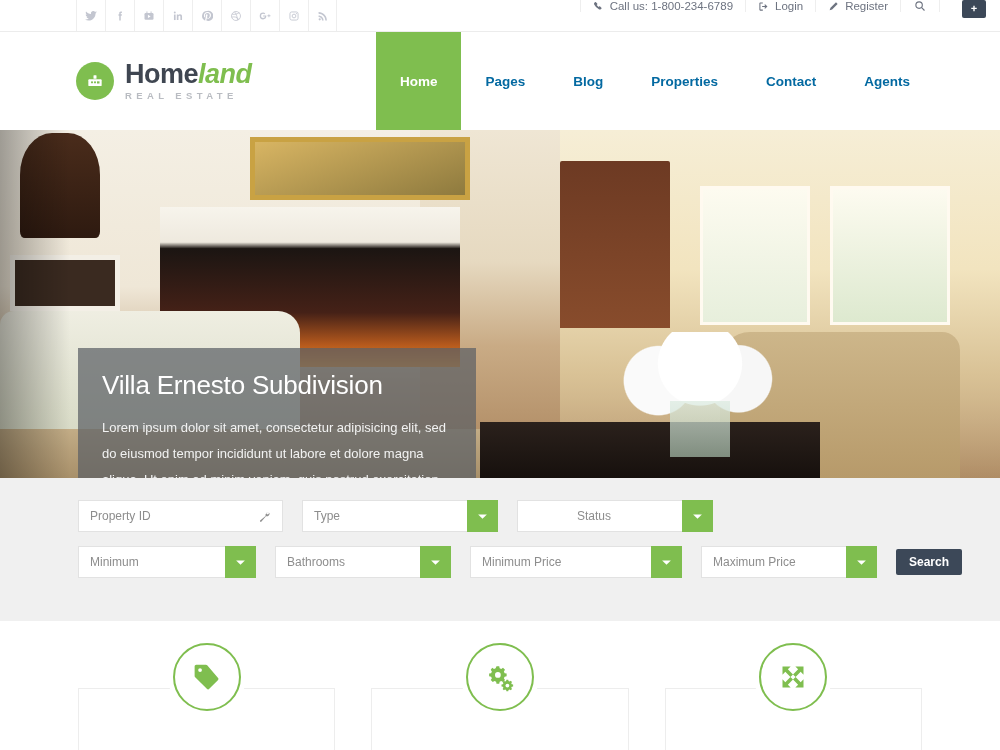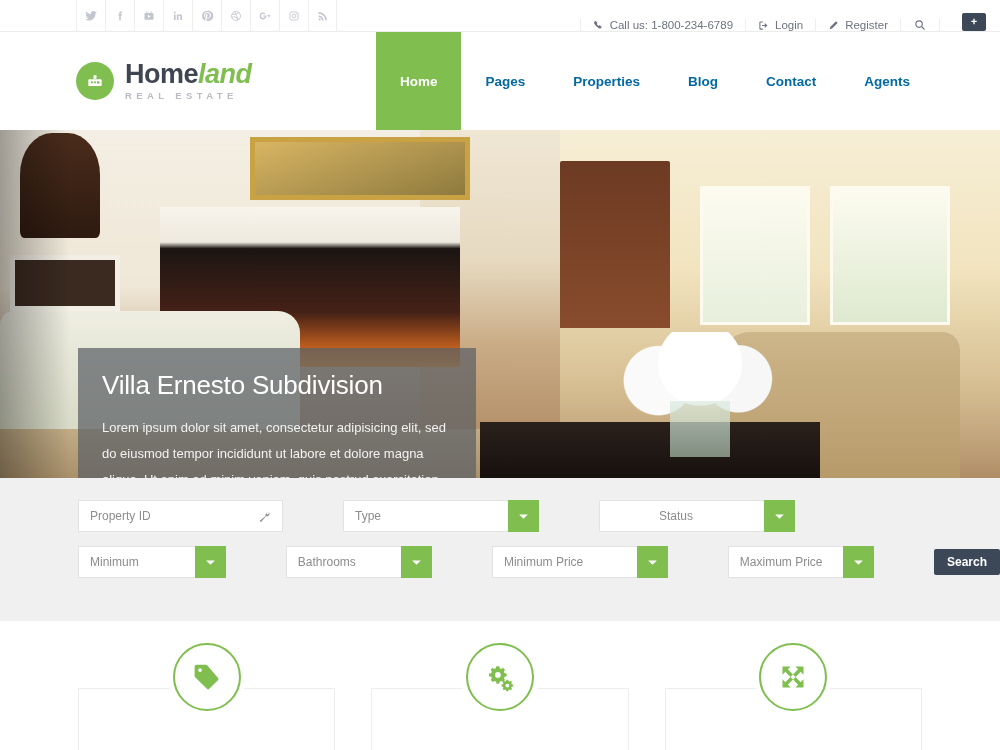--- a/index.html
+++ b/index.html
@@ -23,21 +23,21 @@
   .topbar-left { display: flex; align-items: stretch; margin-left: 76px; }
   .social-link {
     width: 29px;
     display: flex; align-items: center; justify-content: center;
     border-left: 1px solid #eeeeee;
     color: #c3c6d0;
   }
   .social-link:last-child { border-right: 1px solid #eeeeee; }
   .social-link svg { display: block; }
   .topbar-spacer { flex: 1; }
-  .topbar-right { display: flex; align-items: flex-end; margin-left: 26px; }
+  .topbar-right { display: flex; align-items: flex-start; margin-left: 26px; }
   .top-item {
     display: flex; align-items: center; gap: 6px;
     padding: 0 12px;
     border-left: 1px solid #eeeeee;
     color: #6d7380;
     font-size: 11.5px;
     white-space: nowrap;
   }
   .top-item svg { display: block; }
   .top-search { padding: 0 13px; border-right: 1px solid #eeeeee; }
@@ -164,21 +164,21 @@
   }
 
   
   .searchpanel {
     background: #f0f0f0;
     padding: 22px 0 30px 0;
     height: 143px;
   }
   .search-row {
     display: flex; align-items: center;
-    margin-left: 78px; margin-bottom: 14px; gap: 41px;
+    margin-left: 78px; margin-bottom: 14px;
   }
   .search-row:last-child { margin-bottom: 0; }
   .field {
     height: 32px;
     background: #ffffff;
     border: 1px solid #e2e2e2;
     display: flex; align-items: center;
     margin-right: 19px;
     position: relative;
   }
@@ -360,22 +360,22 @@
     </span>
     <span class="logo-text">
       <span class="logo-name"><span class="dark">Home</span><span class="green">land</span></span>
       <span class="logo-sub" style="display:block">REAL ESTATE</span>
     </span>
   </a>
 
   <nav class="nav">
     <a class="nav-item active">Home</a>
     <a class="nav-item">Pages</a>
+    <a class="nav-item">Blog</a>
     <a class="nav-item">Properties</a>
-    <a class="nav-item">Blog</a>
     <a class="nav-item">Contact</a>
     <a class="nav-item">Agents</a>
     <span class="nav-right-pad"></span>
   </nav>
 </div>
 
 <div class="hero">
   <div class="hero-photo">
     <div class="hero-bg hp"></div>
     <div class="room-left hp"></div>

